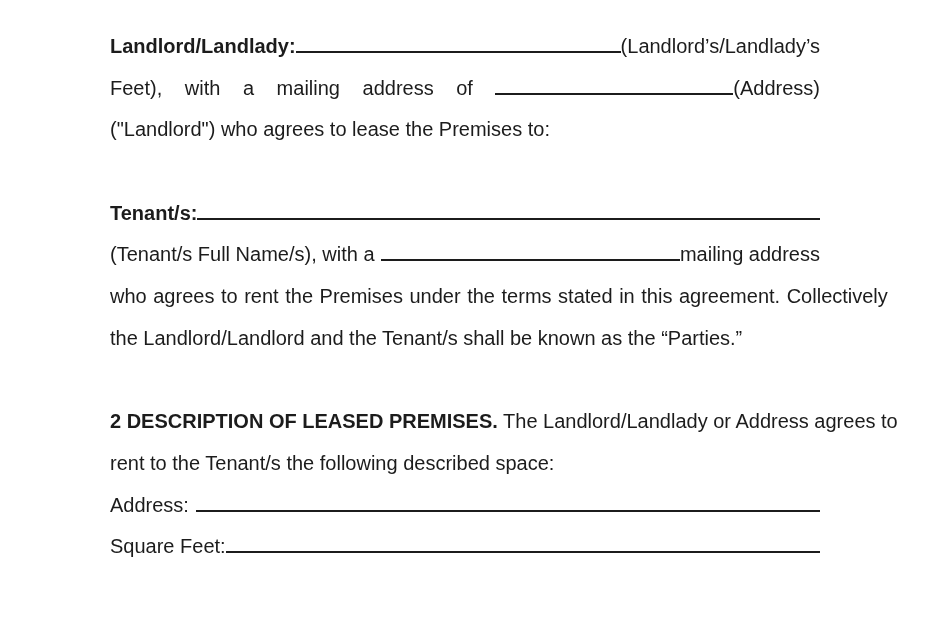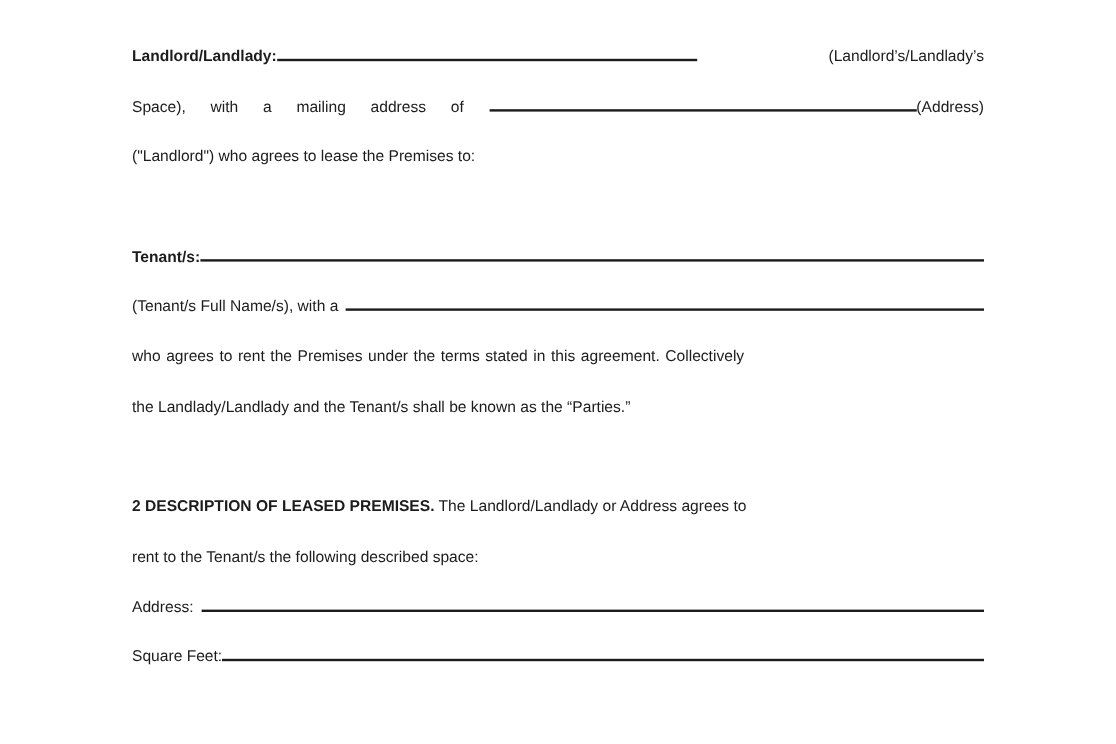--- a/index.html
+++ b/index.html
@@ -17,21 +17,21 @@
     .doc-page {
       box-sizing: border-box;
       width: 930px;
       height: 620px;
       padding: 26px 110px 0 110px;
       background: #ffffff;
     }
     .row {
       height: 41.7px;
       line-height: 41.7px;
-      font-size: 13px;
+      font-size: 20px;
       white-space: nowrap;
     }
     .row.flexrow {
       display: flex;
       align-items: baseline;
     }
     .row.spacer {  }
     .seg { display: inline; }
     .flexrow .seg { display: block; white-space: pre; }
     .seg.bold { font-weight: bold; }
@@ -47,36 +47,37 @@
 <body>
 
 <div class="doc-page">
   <div>
       <div class="row flexrow">
         <span class="seg bold">Landlord/Landlady:</span>
         <span class="blank" style="width: 350px;"></span>
         <span class="seg push-right">(Landlord’s/Landlady’s</span>
       </div>
       <div class="row flexrow">
-        <span class="seg" style="word-spacing: 17px;">Space), with a mailing address of</span>
+        <span class="seg" style="word-spacing: 17px;">Feet), with a mailing address of</span>
         <span class="blank" style="flex: 1 1 0%; margin-left: 22px;"></span>
         <span class="seg">(Address)</span>
       </div>
       <div class="row"><span class="seg">("Landlord") who agrees to lease the Premises to:</span></div>
       <div class="row spacer"></div>
       <div class="row flexrow">
         <span class="seg bold">Tenant/s:</span>
         <span class="blank" style="flex: 1 1 0%;"></span>
       </div>
       <div class="row flexrow">
         <span class="seg">(Tenant/s Full Name/s), with a</span>
         <span class="blank" style="flex: 1 1 0%; margin-left: 6px;"></span>
+        <span class="seg">mailing address</span>
       </div>
       <div class="row"><span class="seg" style="word-spacing: 1px;">who agrees to rent the Premises under the terms stated in this agreement. Collectively</span></div>
-      <div class="row"><span class="seg">the Landlady/Landlady and the Tenant/s shall be known as the “Parties.”</span></div>
+      <div class="row"><span class="seg">the Landlord/Landlord and the Tenant/s shall be known as the “Parties.”</span></div>
       <div class="row spacer"></div>
       <div class="row"><span class="seg bold">2 DESCRIPTION OF LEASED PREMISES.</span><span class="seg"> The Landlord/Landlady or Address agrees to</span></div>
       <div class="row"><span class="seg">rent to the Tenant/s the following described space:</span></div>
       <div class="row flexrow">
         <span class="seg">Address:</span>
         <span class="blank" style="flex: 1 1 0%; margin-left: 7px;"></span>
       </div>
       <div class="row flexrow">
         <span class="seg">Square Feet:</span>
         <span class="blank" style="flex: 1 1 0%;"></span>

